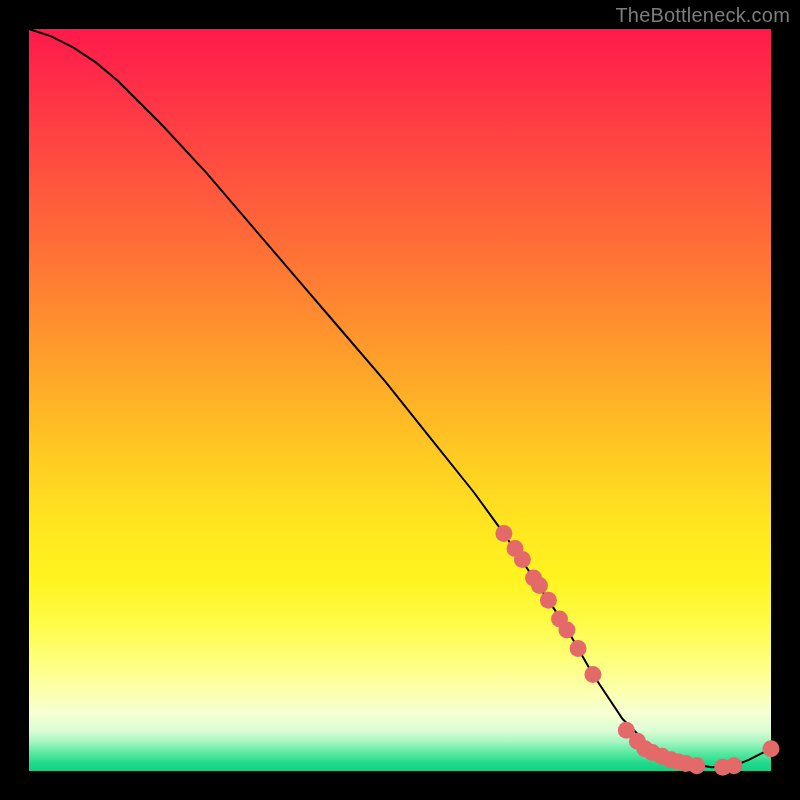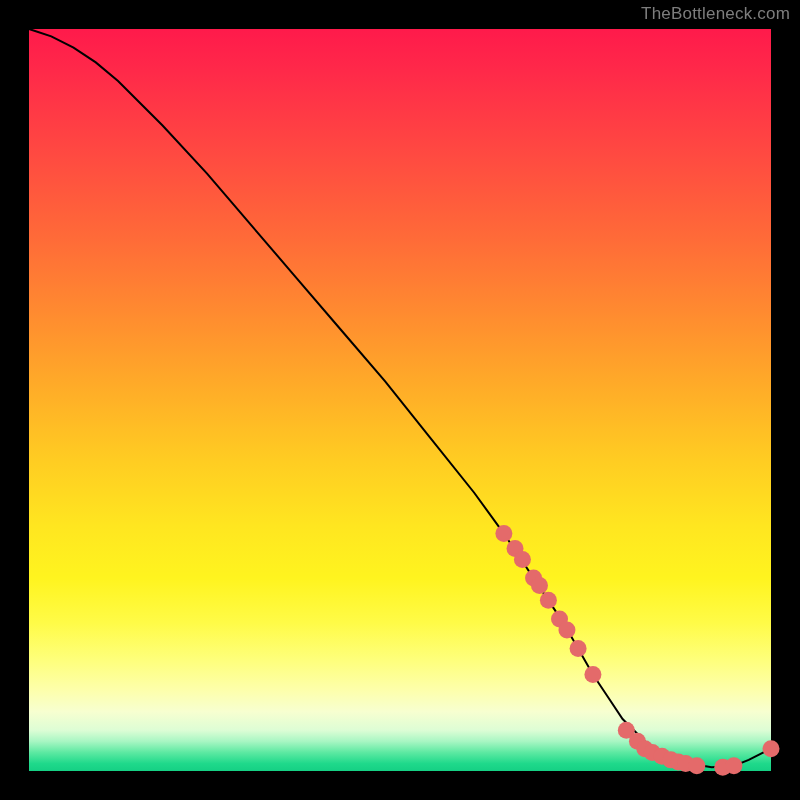--- a/index.html
+++ b/index.html
@@ -44,21 +44,21 @@
       #5de9a2 97.5%,
       #1fd98b 99%,
       #15d084 100%
     );
   }
   .watermark {
     position: absolute;
     top: 4px;
     right: 10px;
     color: #7d7d7d;
-    font-size: 17px;
+    font-size: 20px;
     font-weight: 400;
     letter-spacing: 0.2px;
     user-select: none;
   }
   svg.overlay {
     position: absolute;
     left: 0;
     top: 0;
     width: 742px;
     height: 742px;

